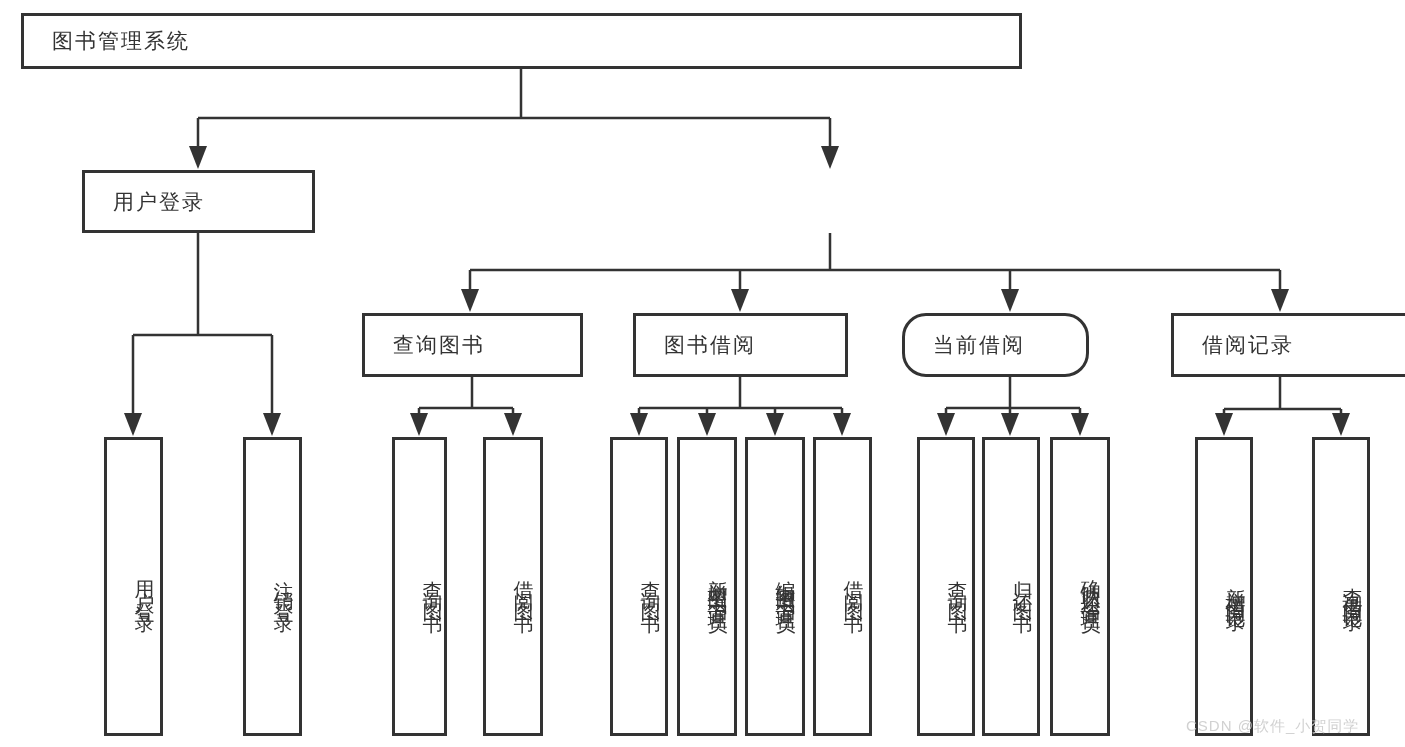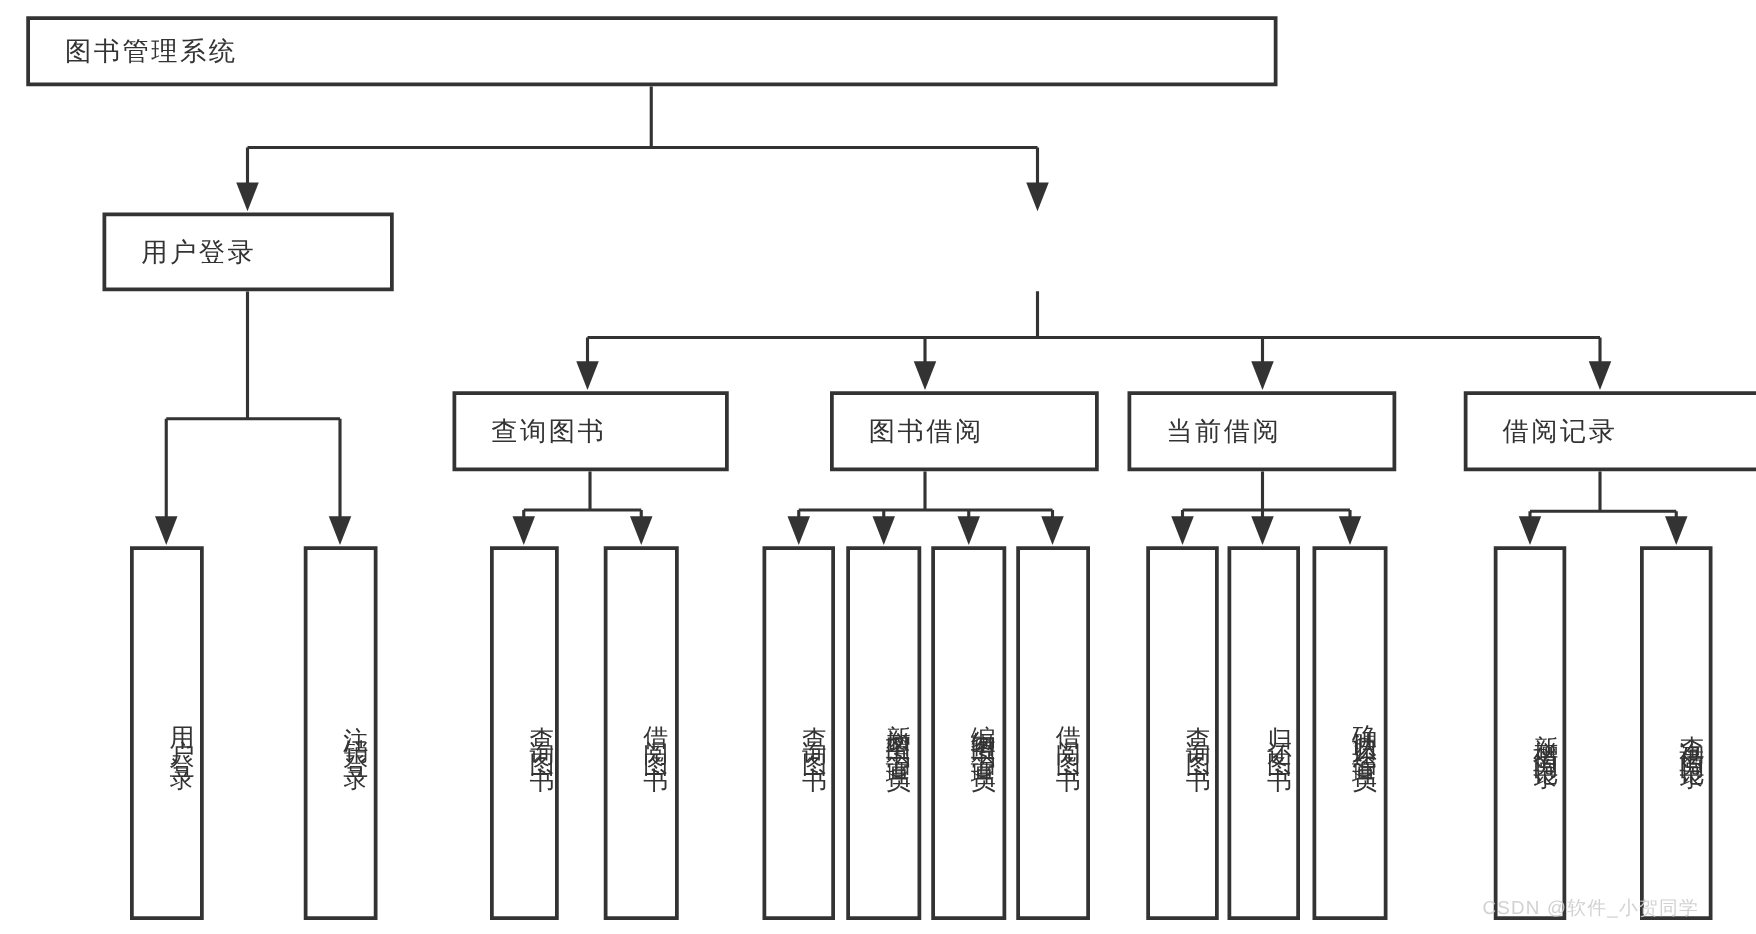--- a/index.html
+++ b/index.html
@@ -111,24 +111,24 @@
     <span class="h-label">图书管理系统</span>
   </div>
 
   <div class="box" style="left:82px; top:170px; width:233px; height:63px;">
     <span class="h-label">用户登录</span>
   </div>
 
   <div class="box" style="left:362px; top:313px; width:221px; height:64px;">
     <span class="h-label">查询图书</span>
   </div>
-  <div class="box" style="left:633px; top:313px; width:215px; height:64px;margin-left:31px;">
+  <div class="box" style="left:633px; top:313px; width:215px; height:64px;">
     <span class="h-label">图书借阅</span>
   </div>
-  <div class="box" style="left:902px; top:313px; width:215px; height:64px;">
+  <div class="box" style="left:902px; top:313px; width:187px; height:64px;border-radius:24px;">
     <span class="h-label">当前借阅</span>
   </div>
   <div class="box" style="left:1171px; top:313px; width:238px; height:64px;">
     <span class="h-label">借阅记录</span>
   </div>
 
   <div class="box leaf" style="left:104px; top:437px; width:59px; height:299px;">
     <span>用户登录</span>
   </div>
   <div class="box leaf" style="left:243px; top:437px; width:59px; height:299px;">

